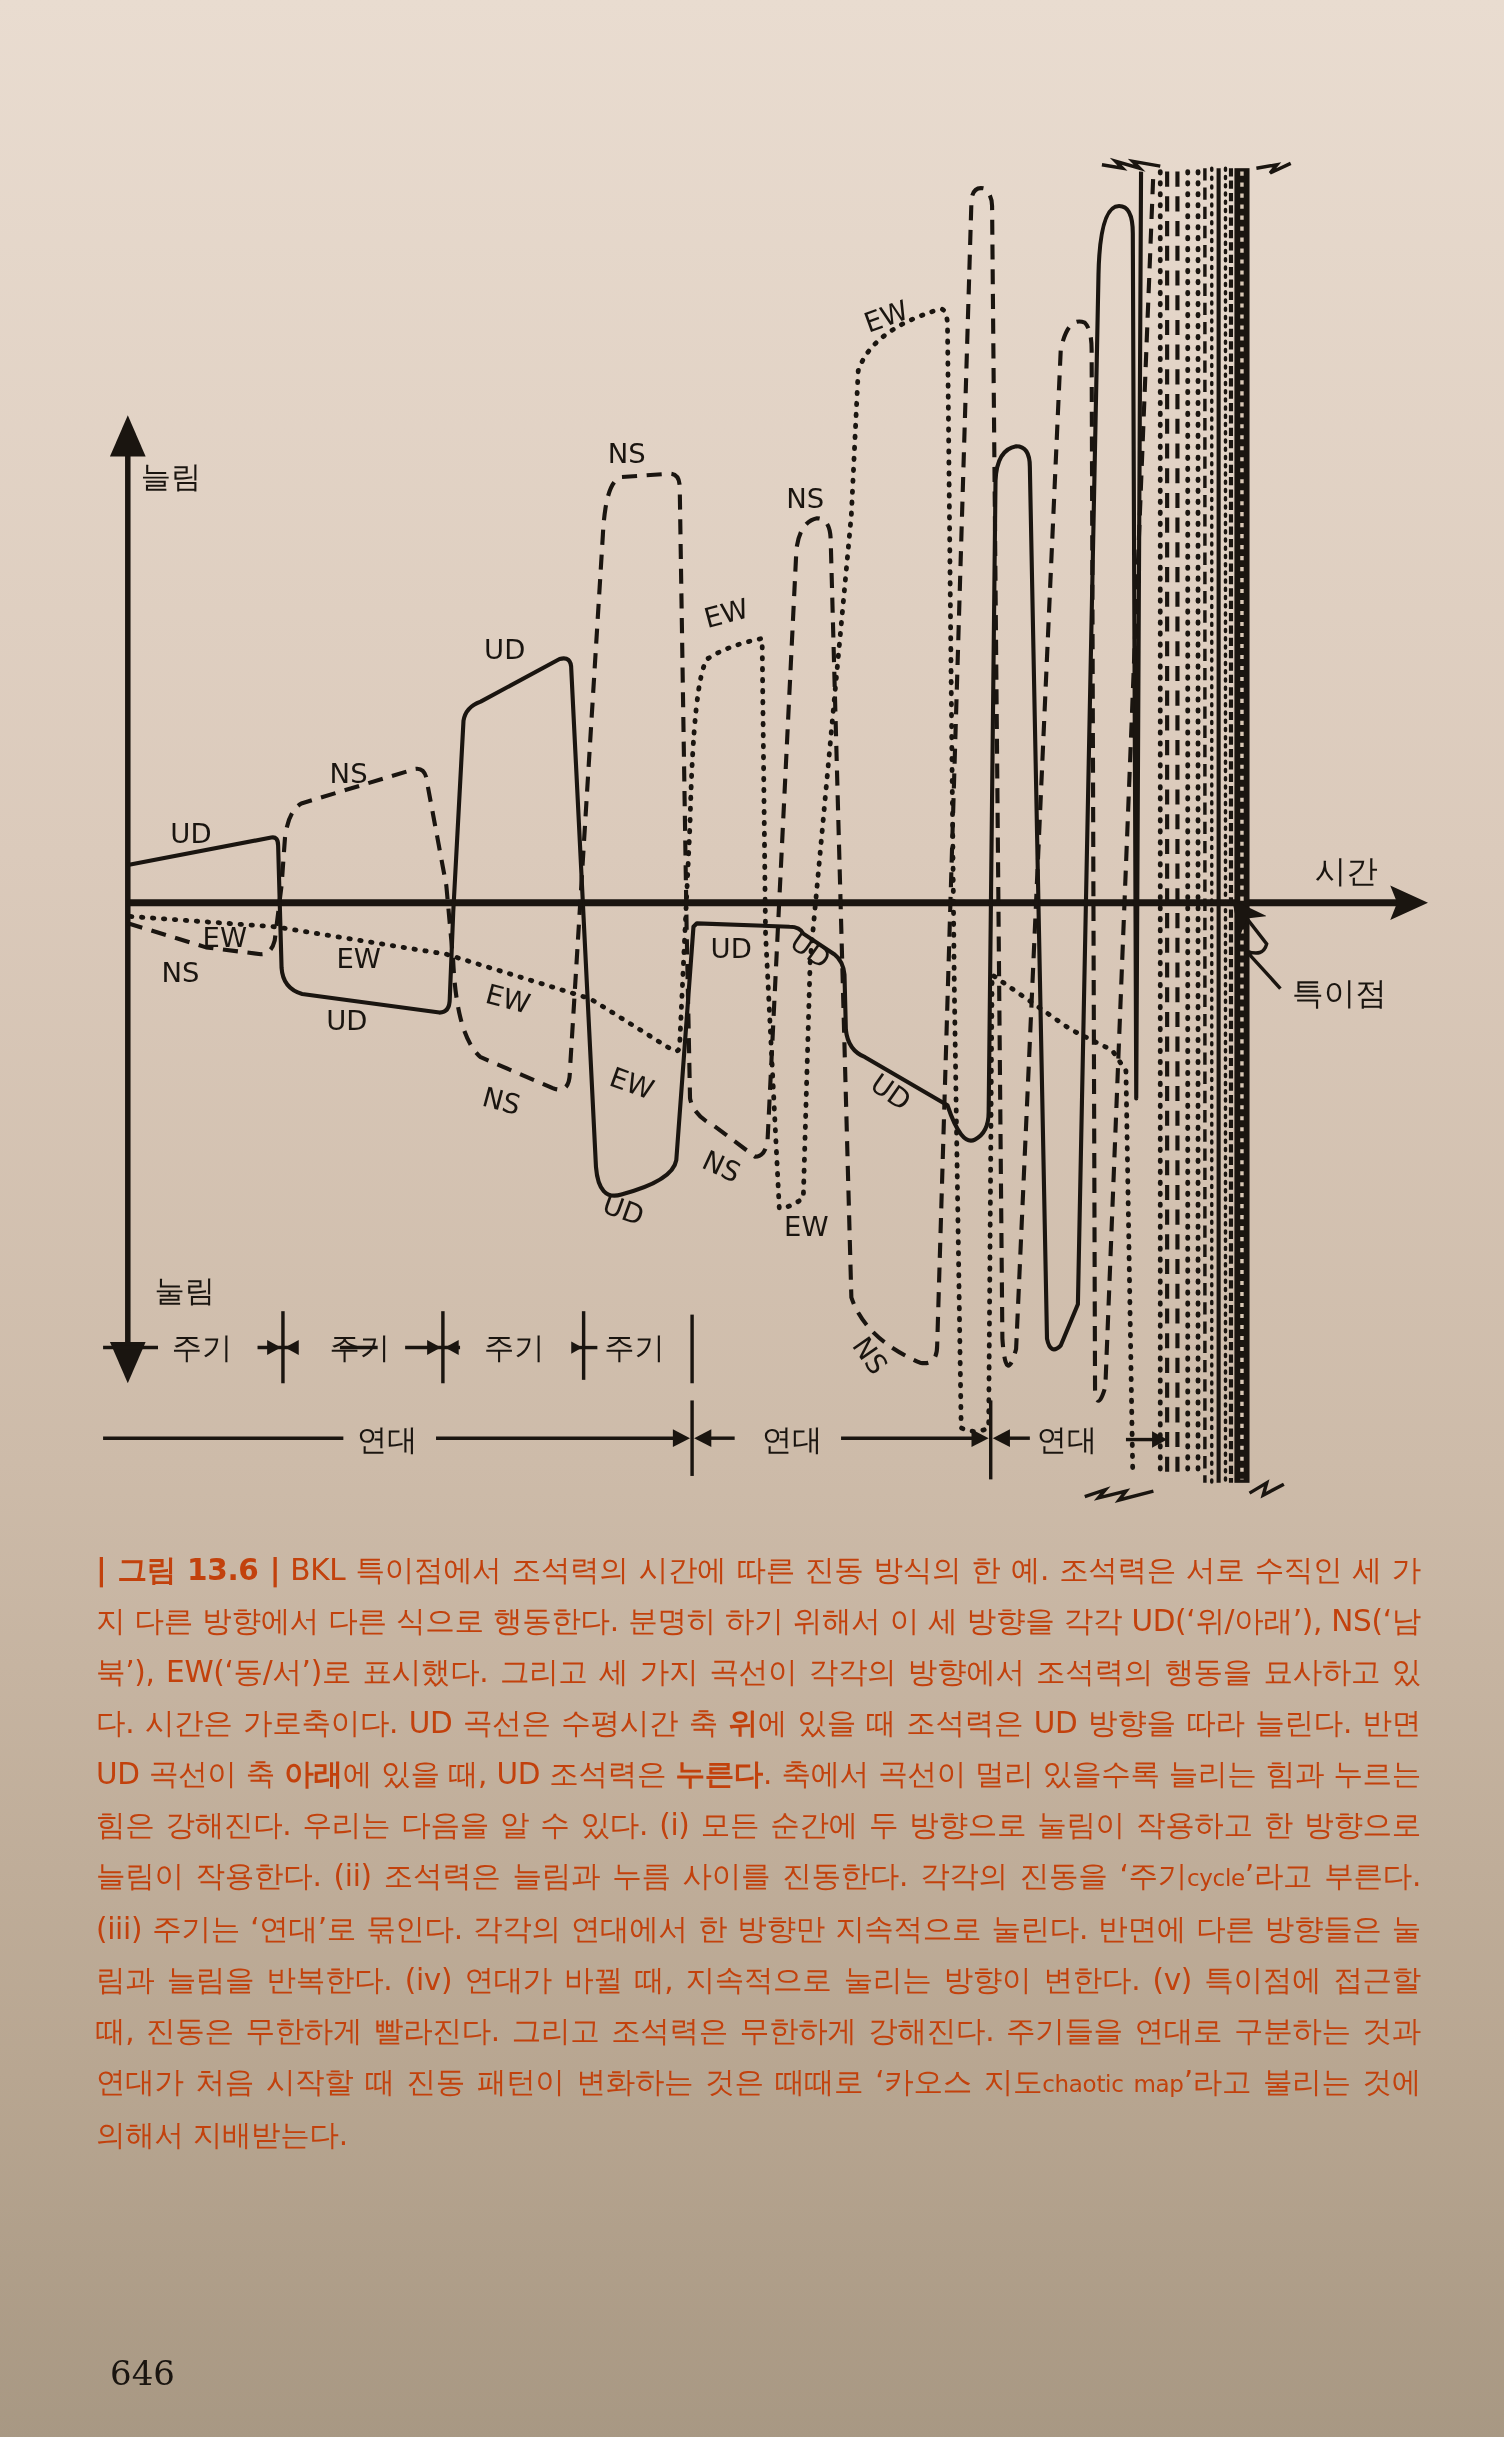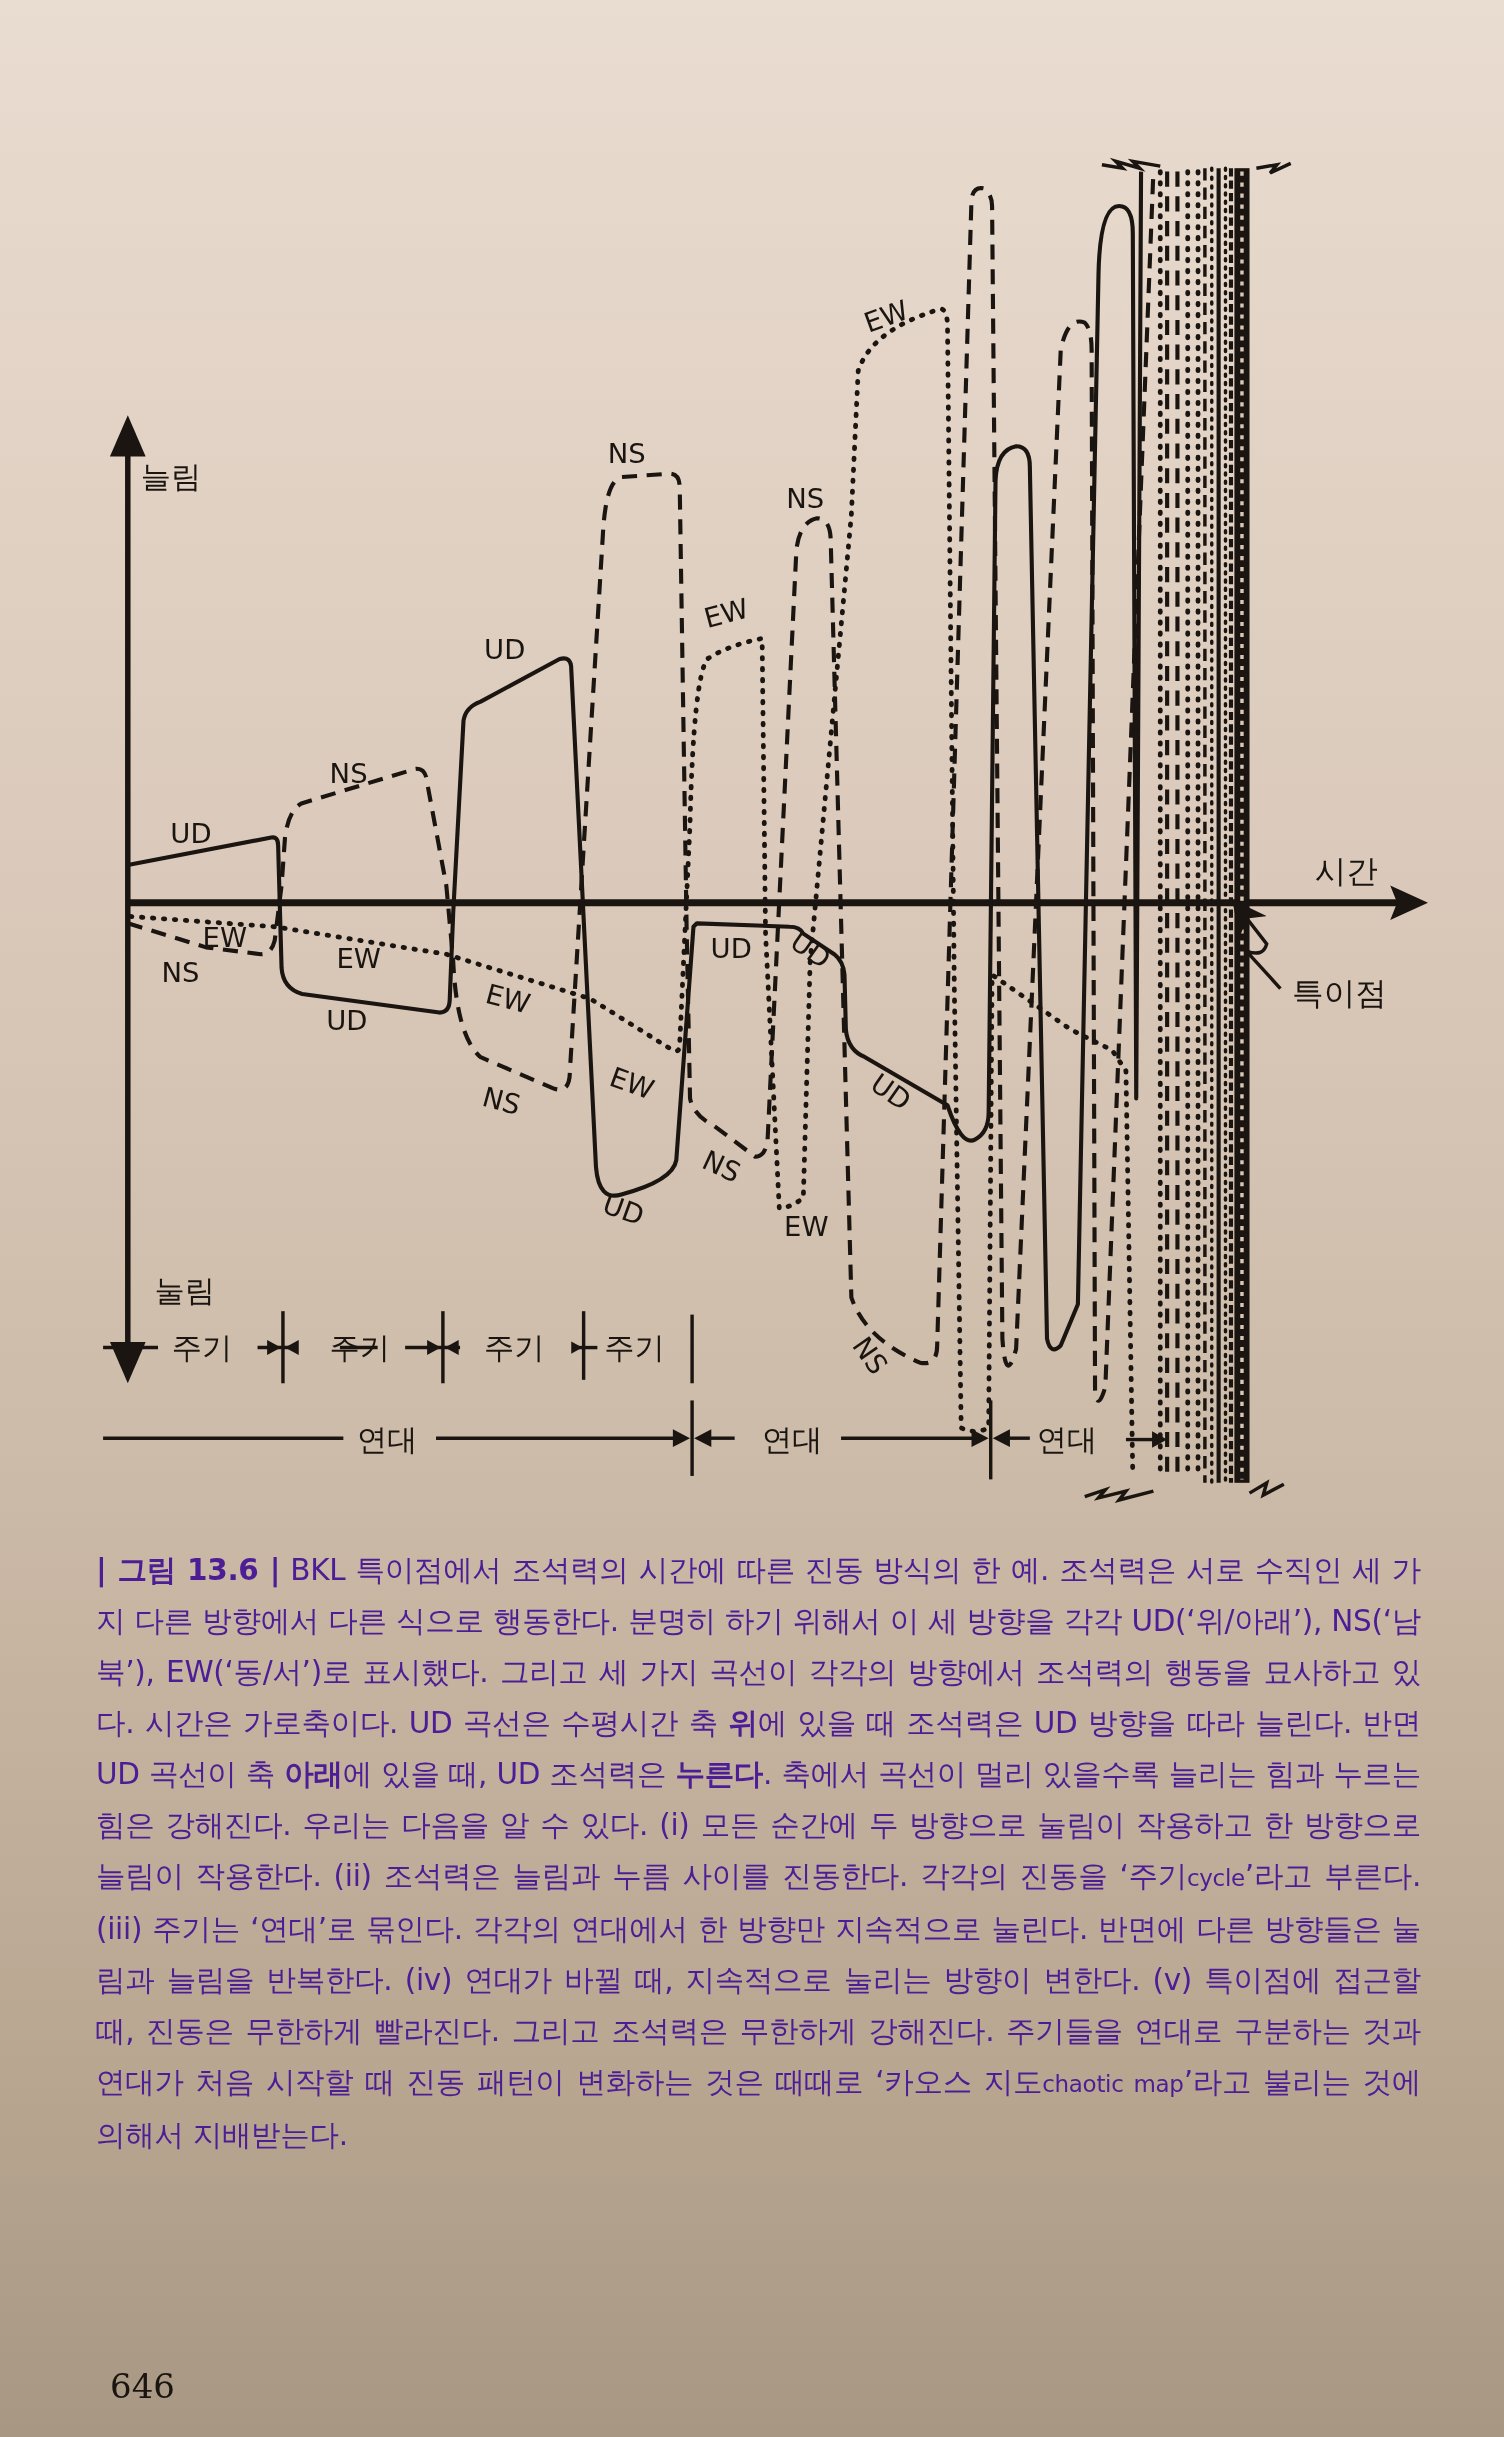--- a/index.html
+++ b/index.html
@@ -9,28 +9,28 @@
     font-family: "DejaVu Sans", "Liberation Sans", sans-serif;
     color: #1a1510;
     position: relative;
   }
   .figure { position: absolute; left: 0; top: 0; width: 1505px; height: 1524px; }
   .figure svg { width: 1505px; height: 1524px; display: block; }
   .lbl { font-family: "DejaVu Sans", "Liberation Sans", sans-serif; fill: #1a1510; }
   .caption {
     position: absolute; left: 96px; top: 1545px; width: 1325px;
     font-size: 29.5px; line-height: 51px; letter-spacing: -0.3px;
-    color: #4c1d95; text-align: justify;
+    color: #c2410c; text-align: justify;
   }
   .caption .fig-no { font-weight: bold; }
   .caption .small { font-size: 23px; }
   .caption .bold { font-weight: bold; }
   .page-number {
     position: absolute; left: 110px; top: 2353px;
-    font-family: "DejaVu Serif", "Liberation Serif", serif; font-size: 34px; color: #1a1510; margin-top: 13px;
+    font-family: "DejaVu Serif", "Liberation Serif", serif; font-size: 34px; color: #1a1510;
   }
 </style>
 </head>
 <body>
 
 <div class="figure">
 <svg viewBox="0 0 2192 2220" xmlns="http://www.w3.org/2000/svg">
   <defs>
     <marker id="arrowHead" markerWidth="10" markerHeight="10" refX="5" refY="5" orient="auto" markerUnits="strokeWidth">
       <path d="M0,0 L10,5 L0,10 L3,5 Z" fill="#1a1510"></path>

